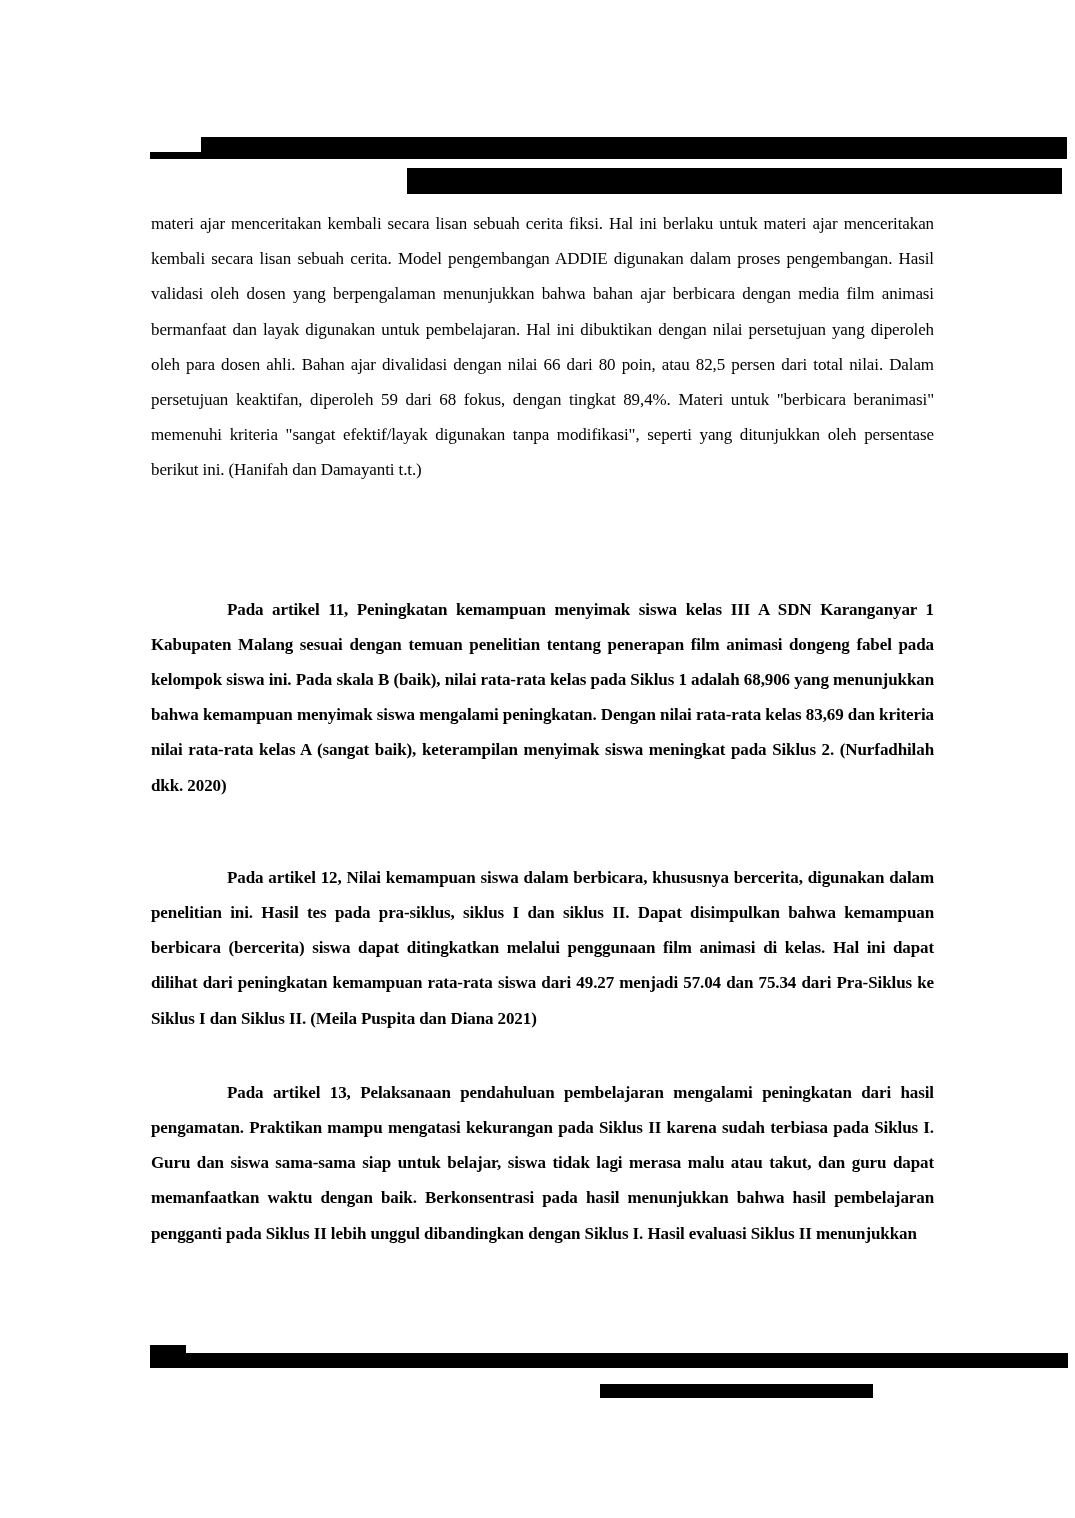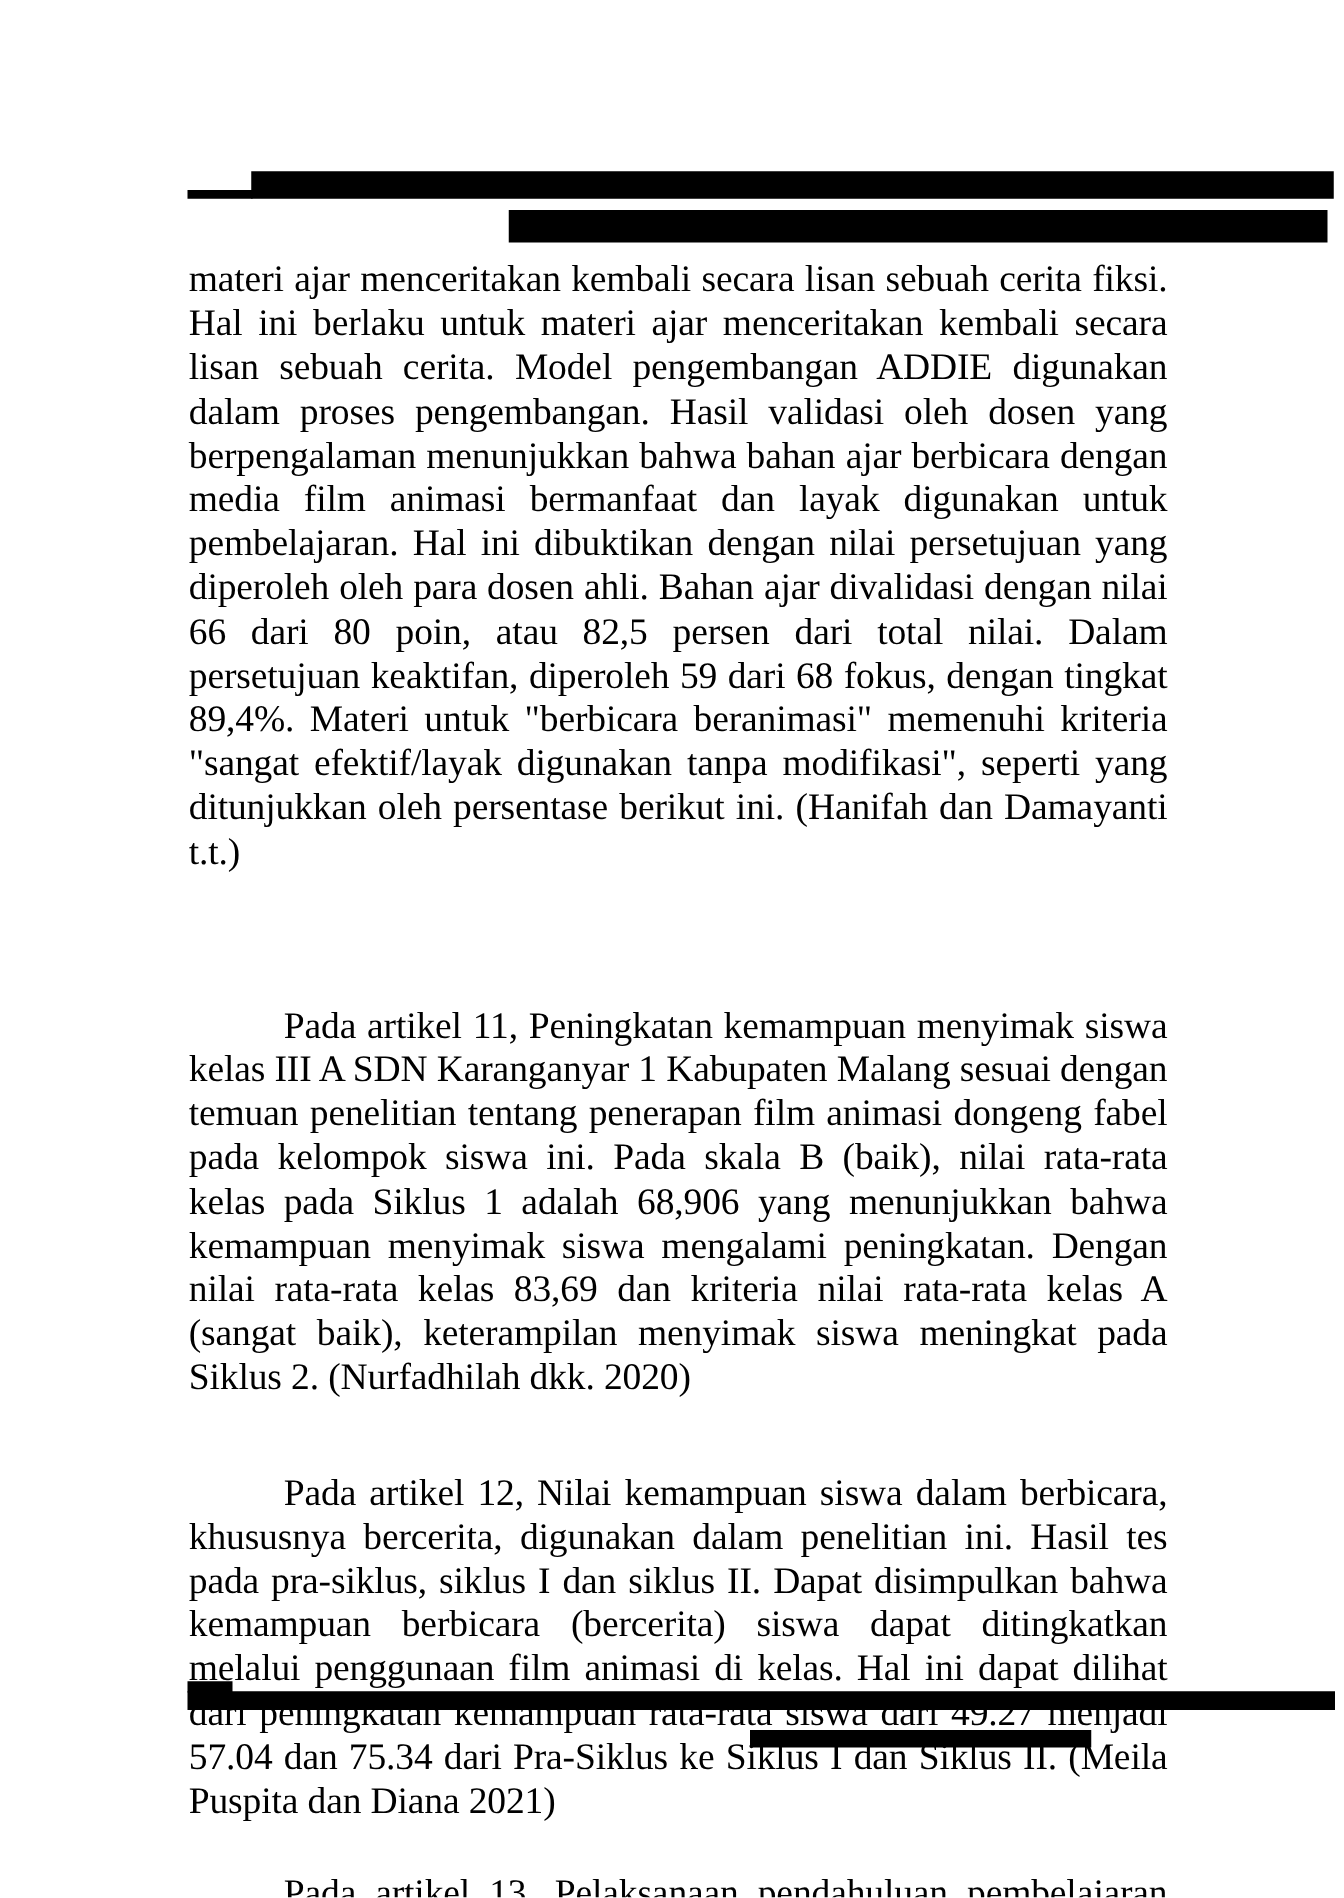--- a/index.html
+++ b/index.html
@@ -40,31 +40,32 @@
   
   #content {
     position: absolute;
     left: 151px;
     top: 206px;
     width: 783px;
   }
 
   p.para {
     margin: 0;
-    font-size: 30px;
+    font-size: 17px;
     line-height: 35.2px;
     text-align: justify;
     text-justify: inter-word;
     hyphens: none;
     -webkit-hyphens: none;
     letter-spacing: -0.1px;
     word-spacing: 0px;
   }
   p.para.indent {
     text-indent: 76px;
+    font-weight: bold;
   }
   
   #para-1 { margin-top: 0px; }
   #para-2 { margin-top: 104px; }
   #para-3 { margin-top: 57px; }
   #para-4 { margin-top: 39px; }
 </style>
 </head>
 <body>
 

